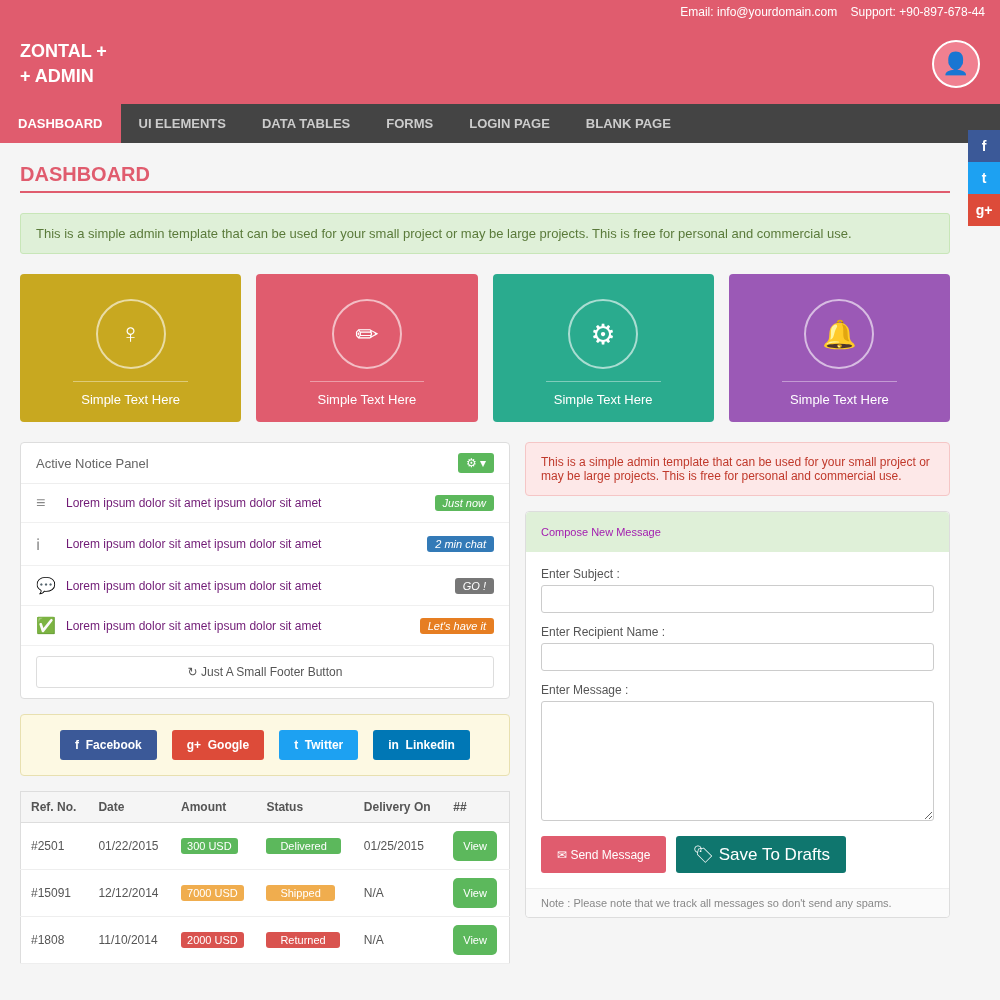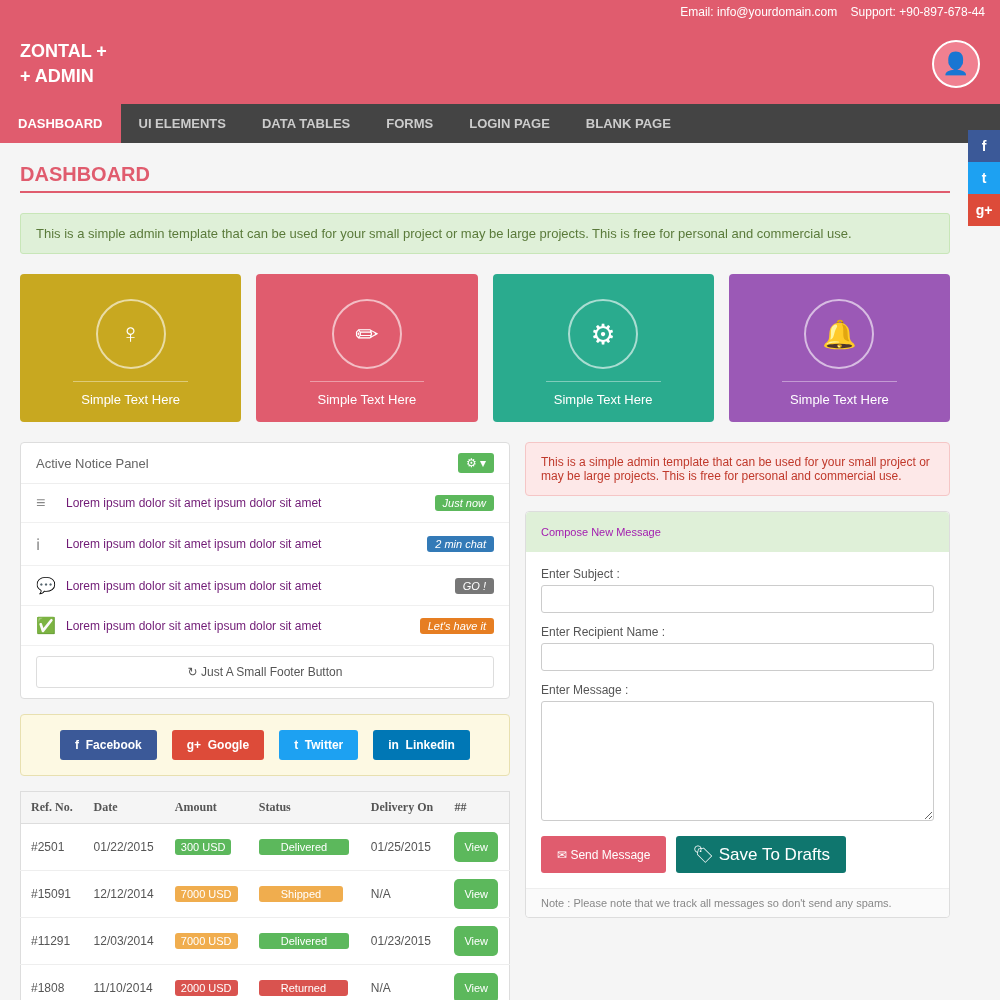--- a/index.html
+++ b/index.html
@@ -236,29 +236,28 @@
       border: 1px solid #ddd;
       font-size: 12px;
     }
     .data-table th {
       background: #f5f5f5;
       padding: 8px 10px;
       text-align: left;
       border-bottom: 1px solid #ddd;
       font-weight: bold;
       color: #555;
-      font-family: Liberation Serif, serif;
     }
     .data-table td {
       padding: 8px 10px;
       border-bottom: 1px solid #eee;
       color: #555;
     }
     .status-badge {
-      padding: 2px 22px;
+      padding: 2px 14px;
       border-radius: 3px;
       color: #fff;
       font-size: 11px;
     }
     .status-delivered { background: #5cb85c; }
     .status-shipped { background: #f0ad4e; }
     .status-returned { background: #d9534f; }
     .view-btn {
       background: #5cb85c;
       color: #fff;
@@ -482,28 +481,20 @@
           </tr>
           <tr>
             <td>#15091</td>
             <td>12/12/2014</td>
             <td><span class="amount-badge amount-7000">7000 USD</span></td>
             <td><span class="status-badge status-shipped">Shipped</span></td>
             <td>N/A</td>
             <td><button class="view-btn">View</button></td>
           </tr>
           <tr>
-            <td>#11291</td>
-            <td>12/03/2014</td>
-            <td><span class="amount-badge amount-7000">7000 USD</span></td>
-            <td><span class="status-badge status-delivered">Delivered</span></td>
-            <td>01/23/2015</td>
-            <td><button class="view-btn">View</button></td>
-          </tr>
-          <tr>
             <td>#1808</td>
             <td>11/10/2014</td>
             <td><span class="amount-badge amount-2000">2000 USD</span></td>
             <td><span class="status-badge status-returned">Returned</span></td>
             <td>N/A</td>
             <td><button class="view-btn">View</button></td>
           </tr>
         </tbody>
       </table>
     </div>

